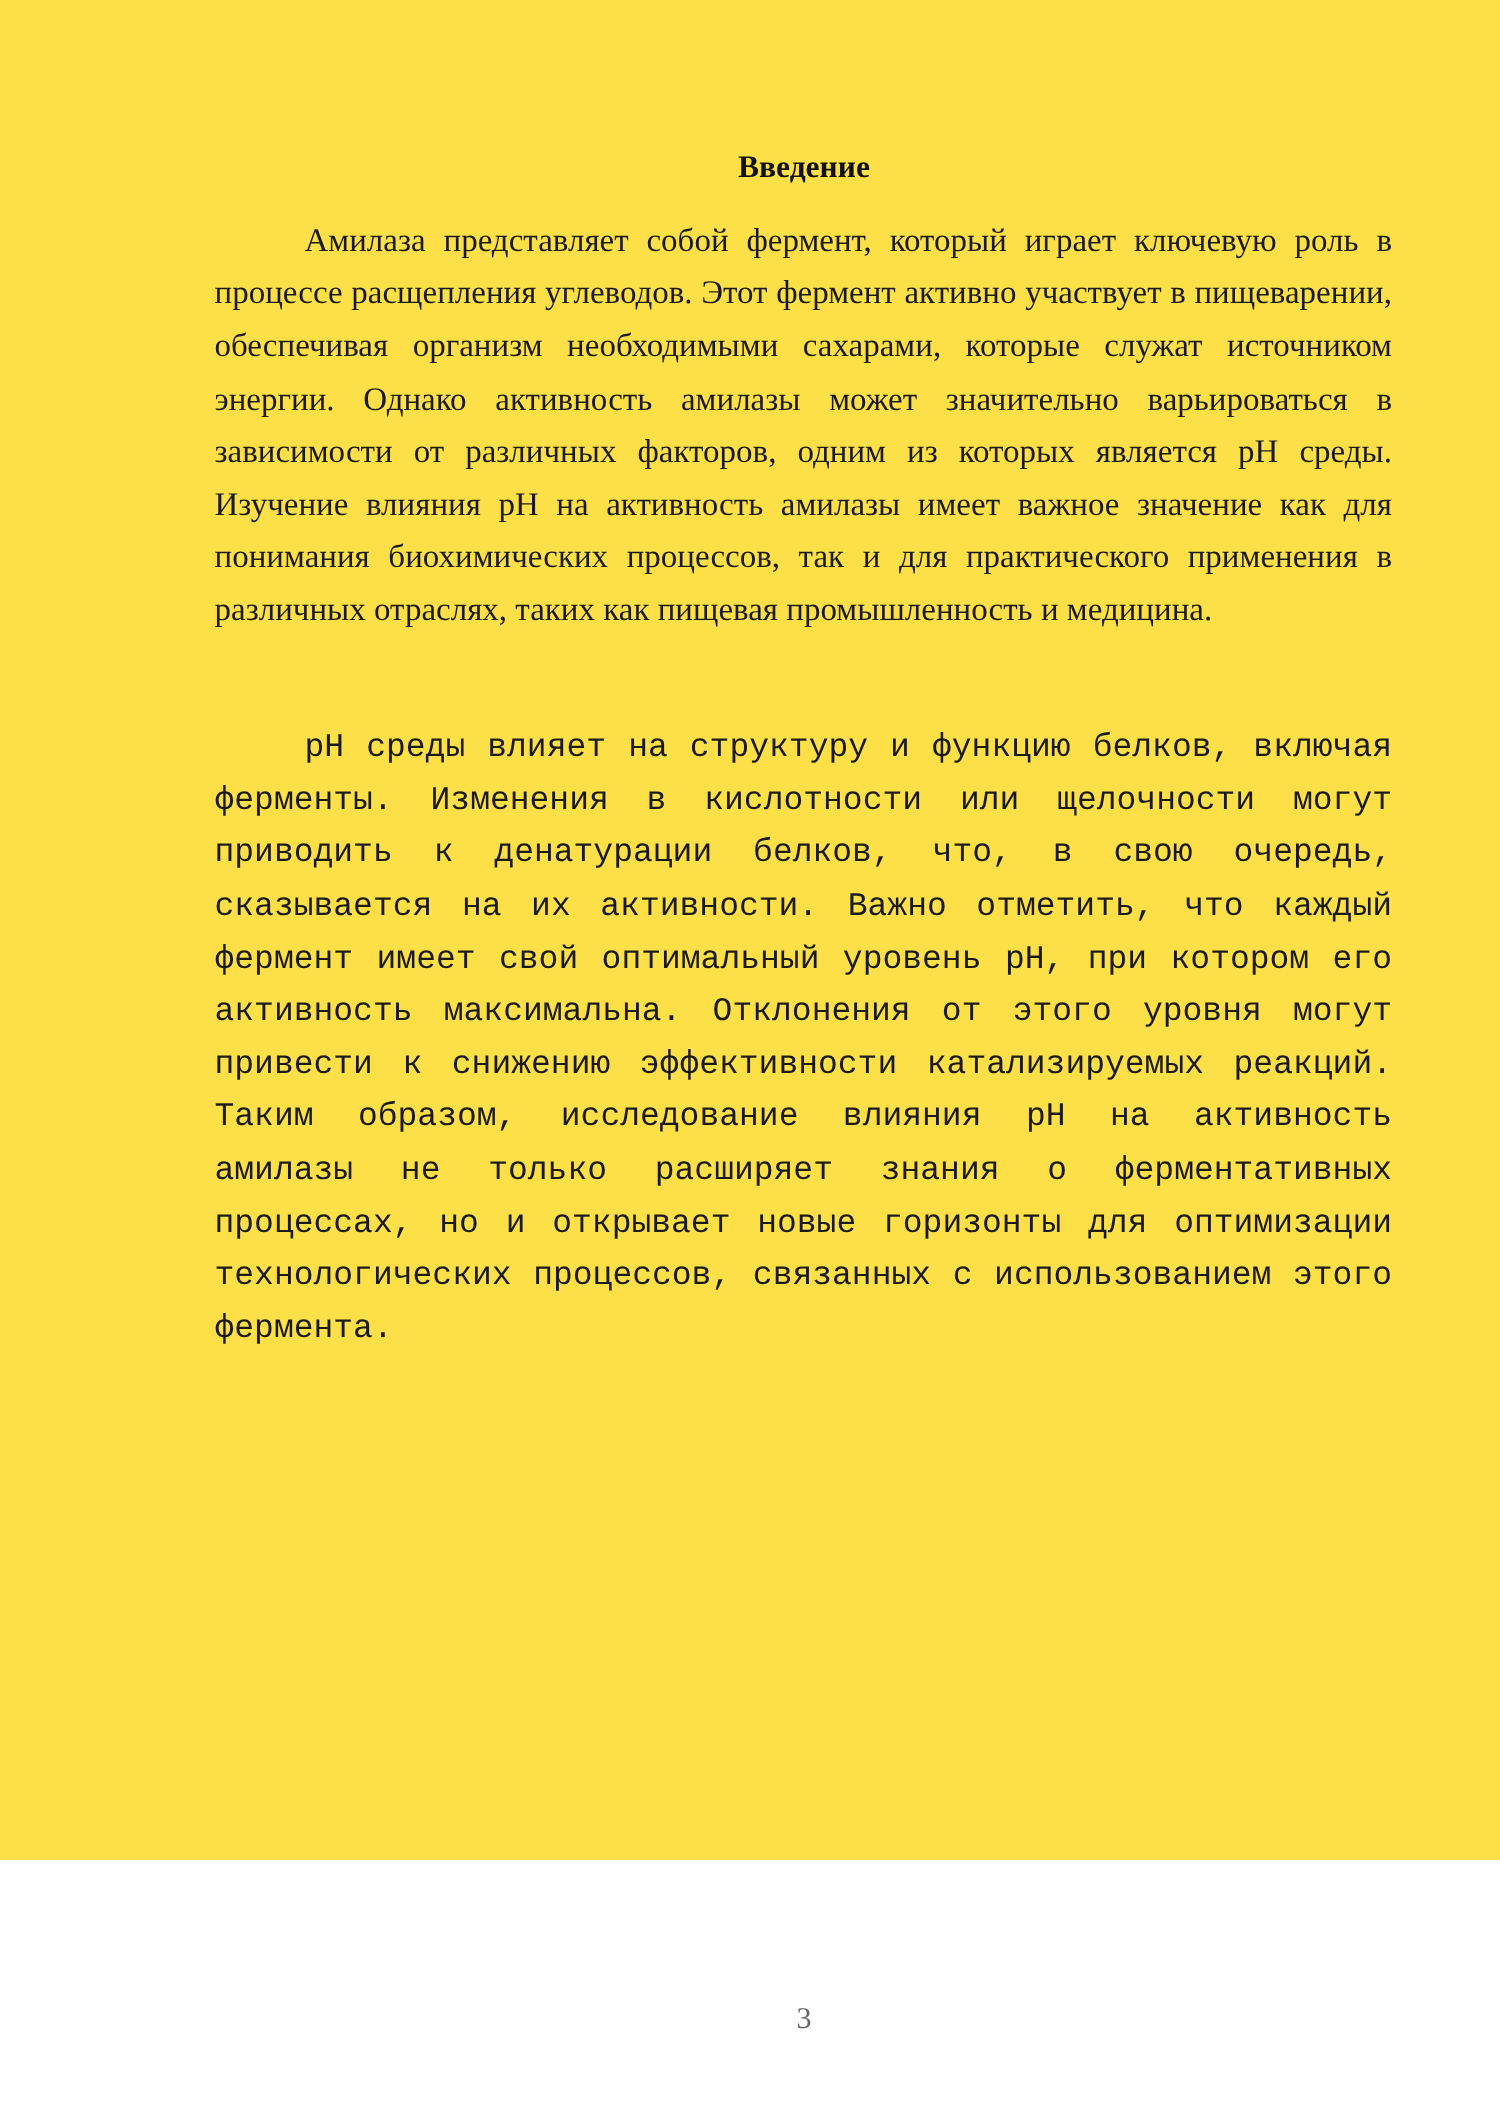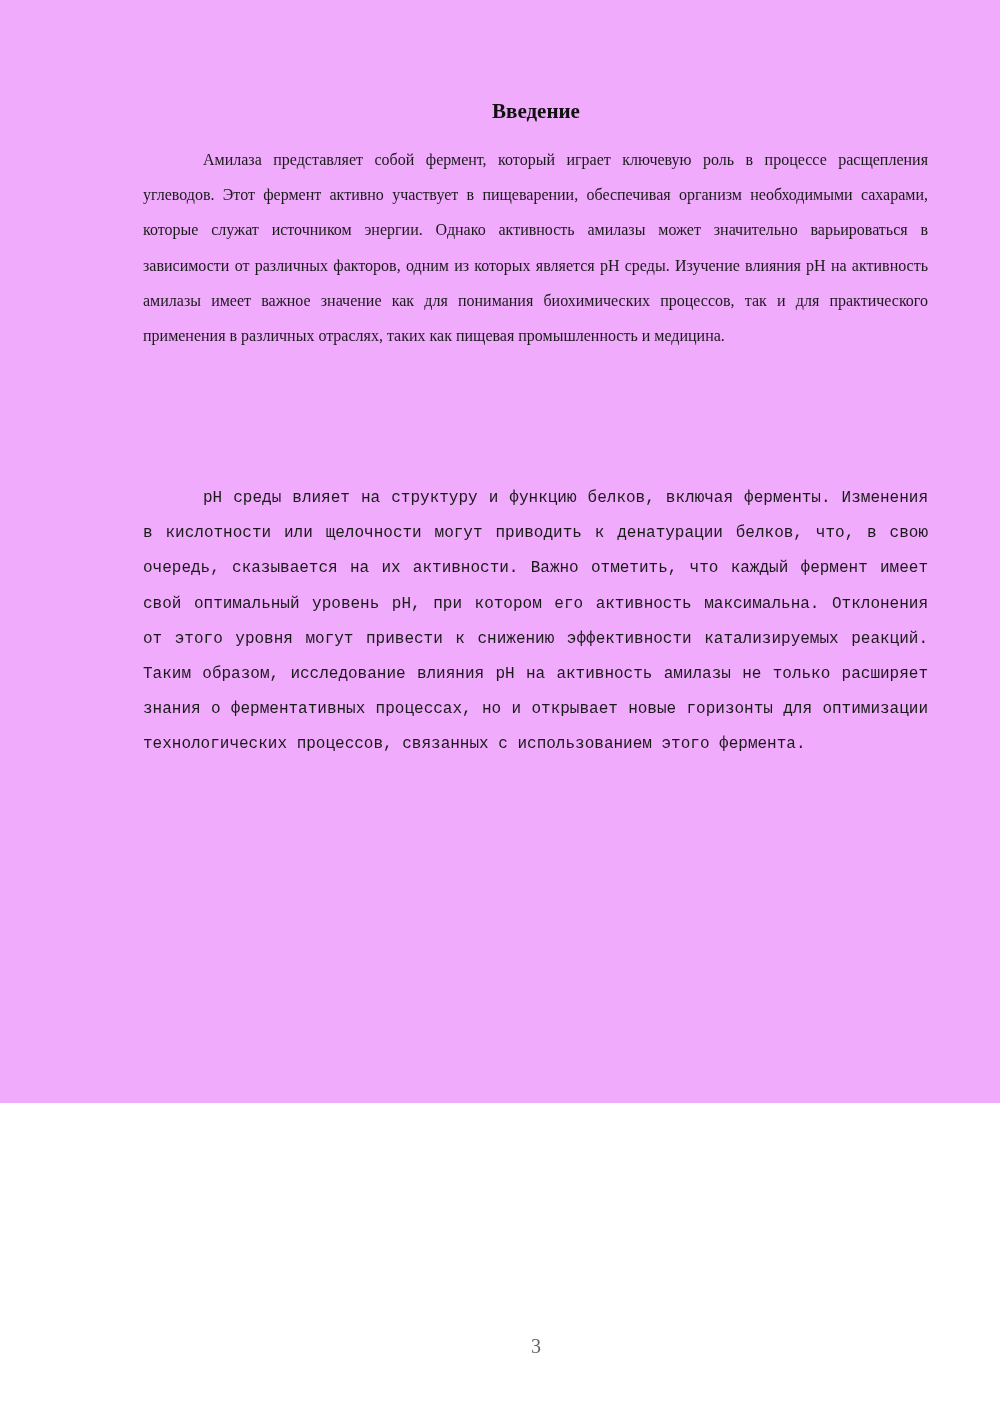--- a/index.html
+++ b/index.html
@@ -11,39 +11,39 @@
       width: 1000px;
       height: 1414px;
       position: relative;
       overflow: hidden;
       font-family: "Liberation Serif", "DejaVu Serif", serif;
       color: #1a1a1a;
     }
     .page {
       position: absolute;
       left: 0; top: 0;
-      width: 1000px; height: 1103px;
-      background: #f0abfc;
+      width: 1000px; height: 1240px;
+      background: #fde047;
     }
     .heading {
       position: absolute;
       left: 0;
       width: 1072px;
       top: 97px;
       text-align: center;
       font-weight: bold;
       font-size: 21px;
       line-height: 28px;
       color: #111;
     }
     .body-text {
       position: absolute;
       left: 143px;
       width: 785px;
-      font-size: 16px;
+      font-size: 22px;
       line-height: 35.2px;
       text-align: justify;
       text-align-last: left;
       color: #1a1a1a;
     }
     .body-text p {
       margin: 0;
       text-indent: 60px;
     }
     .para1 { top: 142px; }

